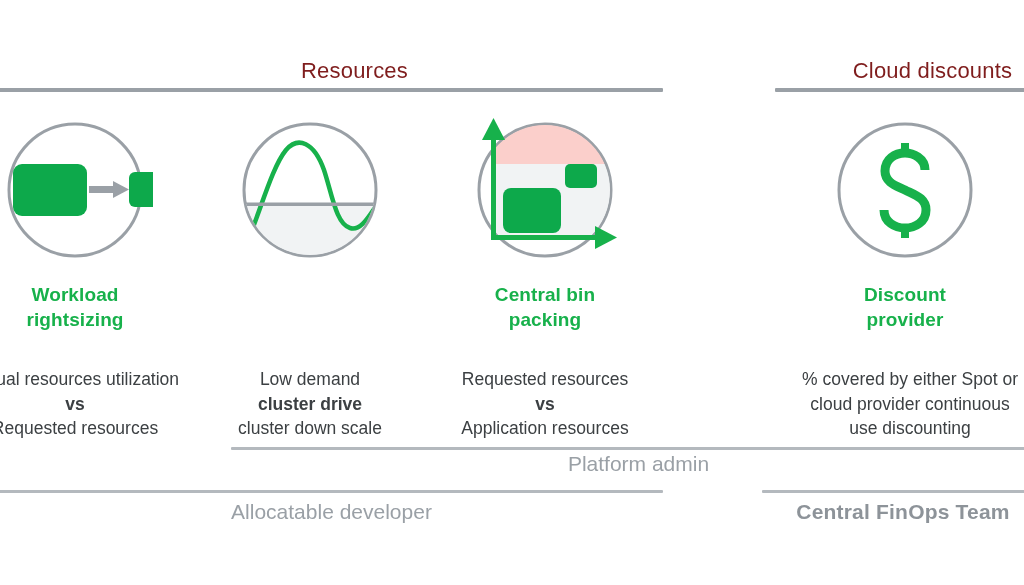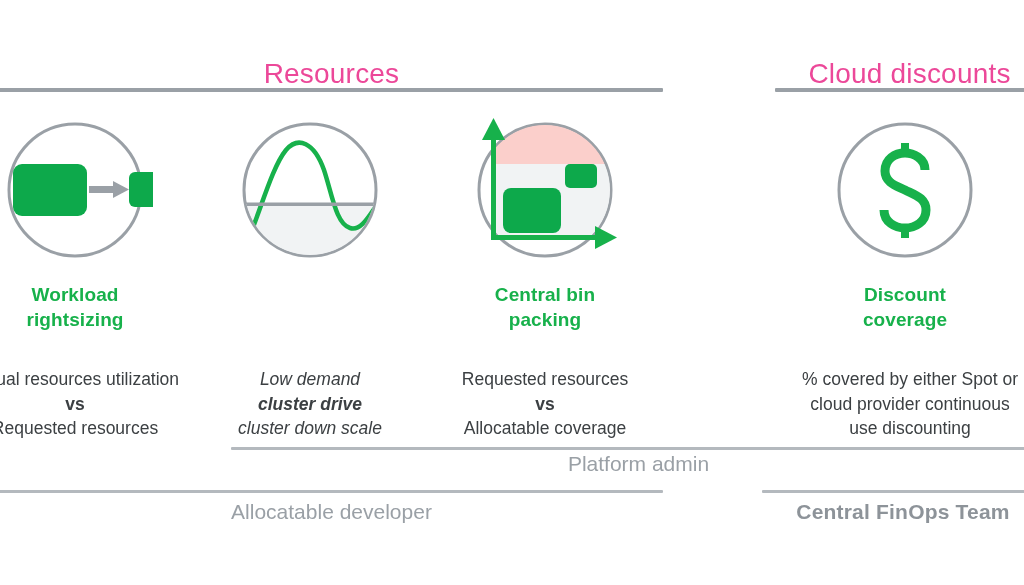--- a/index.html
+++ b/index.html
@@ -19,25 +19,26 @@
   .canvas {
     position: absolute;
     left: 0; top: 0;
     width: 1024px;
     height: 585px;
   }
 
   
   .group-header {
     position: absolute;
-    color: #ec4899;
-    font-size: 28px;
+    color: #7f1d1d;
+    font-size: 22px;
     font-weight: 400;
     letter-spacing: 0.2px;
     white-space: nowrap;
+    margin-left: 23px;
   }
   .group-rule {
     position: absolute;
     height: 4px;
     background: #9aa0a6;
     border-radius: 1px;
   }
 
   #hdr-resources-label {
     left: 0;
@@ -106,21 +107,21 @@
   #col-binpacking  { left: 467px; width: 156px; }
   #col-discount    { left: 827px; width: 156px; }
 
   
   .desc-box {
     position: absolute;
     top: 345px;
     text-align: center;
   }
   #desc-rightsizing { left: -95px; width: 340px; }
-  #desc-downscaling { left: 175px; width: 270px; font-style: italic; }
+  #desc-downscaling { left: 175px; width: 270px; }
   #desc-binpacking  { left: 420px; width: 250px; }
   #desc-discount    { left: 775px; width: 270px; }
 
   
   .role-rule {
     position: absolute;
     height: 3px;
     background: #b4b9be;
     border-radius: 1px;
   }
@@ -225,36 +226,36 @@
         <rect x="98" y="52" width="32" height="24" rx="5" ry="5" fill="#0da94b"></rect>
       </svg>
     </div>
     <div class="card-title">Central bin
 packing</div>
   </div>
 
   <div id="desc-binpacking" class="desc-box card-desc">
     <div>Requested resources</div>
     <div class="strong">vs</div>
-    <div>Allocatable coverage</div>
+    <div>Application resources</div>
   </div>
 
   <div id="col-discount" class="column">
     <div class="icon-wrap">
       <svg width="156" height="156" viewBox="0 0 156 156" aria-hidden="true">
         <circle cx="78" cy="78" r="66" fill="#ffffff" stroke="#9aa0a6" stroke-width="3"></circle>
         <g fill="none" stroke="#17b14b" stroke-width="9" stroke-linecap="butt">
           <path d="M 98 58 C 98 46, 86 41, 78 41 C 68 41, 58 47, 58 59 C 58 71, 70 74, 78 78 C 88 83, 99 86, 99 98 C 99 110, 88 116, 78 116 C 68 116, 57 110, 57 98"></path>
           <path d="M 78 31 L 78 41" stroke-width="8"></path>
           <path d="M 78 116 L 78 126" stroke-width="8"></path>
         </g>
       </svg>
     </div>
     <div class="card-title">Discount
-coverage</div>
+provider</div>
   </div>
 
   <div id="desc-discount" class="desc-box card-desc">
     <div>% covered by either Spot or</div>
     <div>cloud provider continuous</div>
     <div>use discounting</div>
   </div>
 
   <div id="role-platform-rule" class="role-rule"></div>
   <div id="role-platform-label" class="role-label">Platform admin</div>

